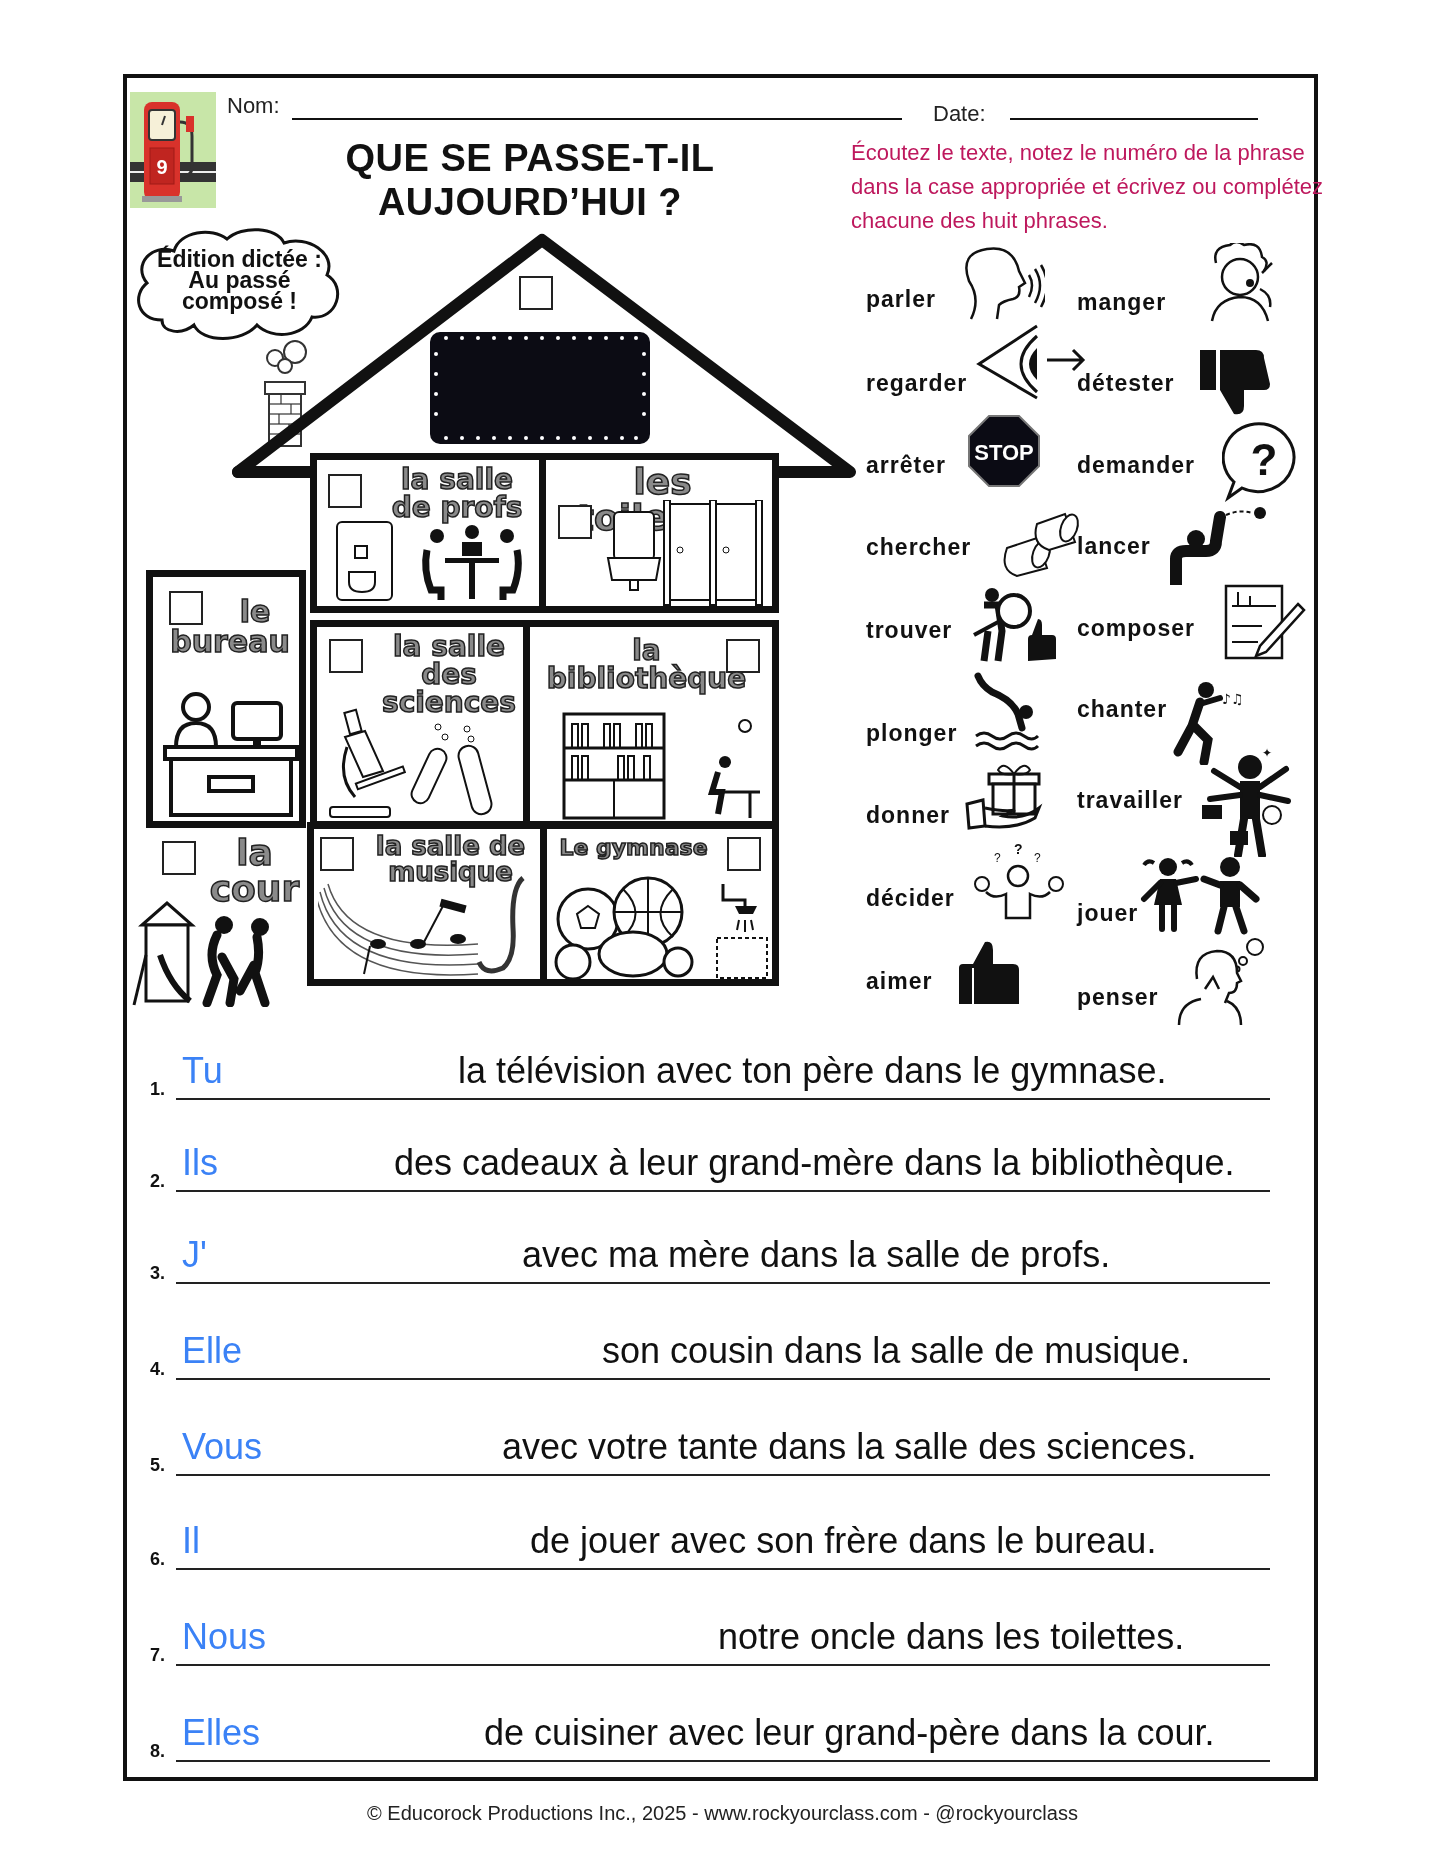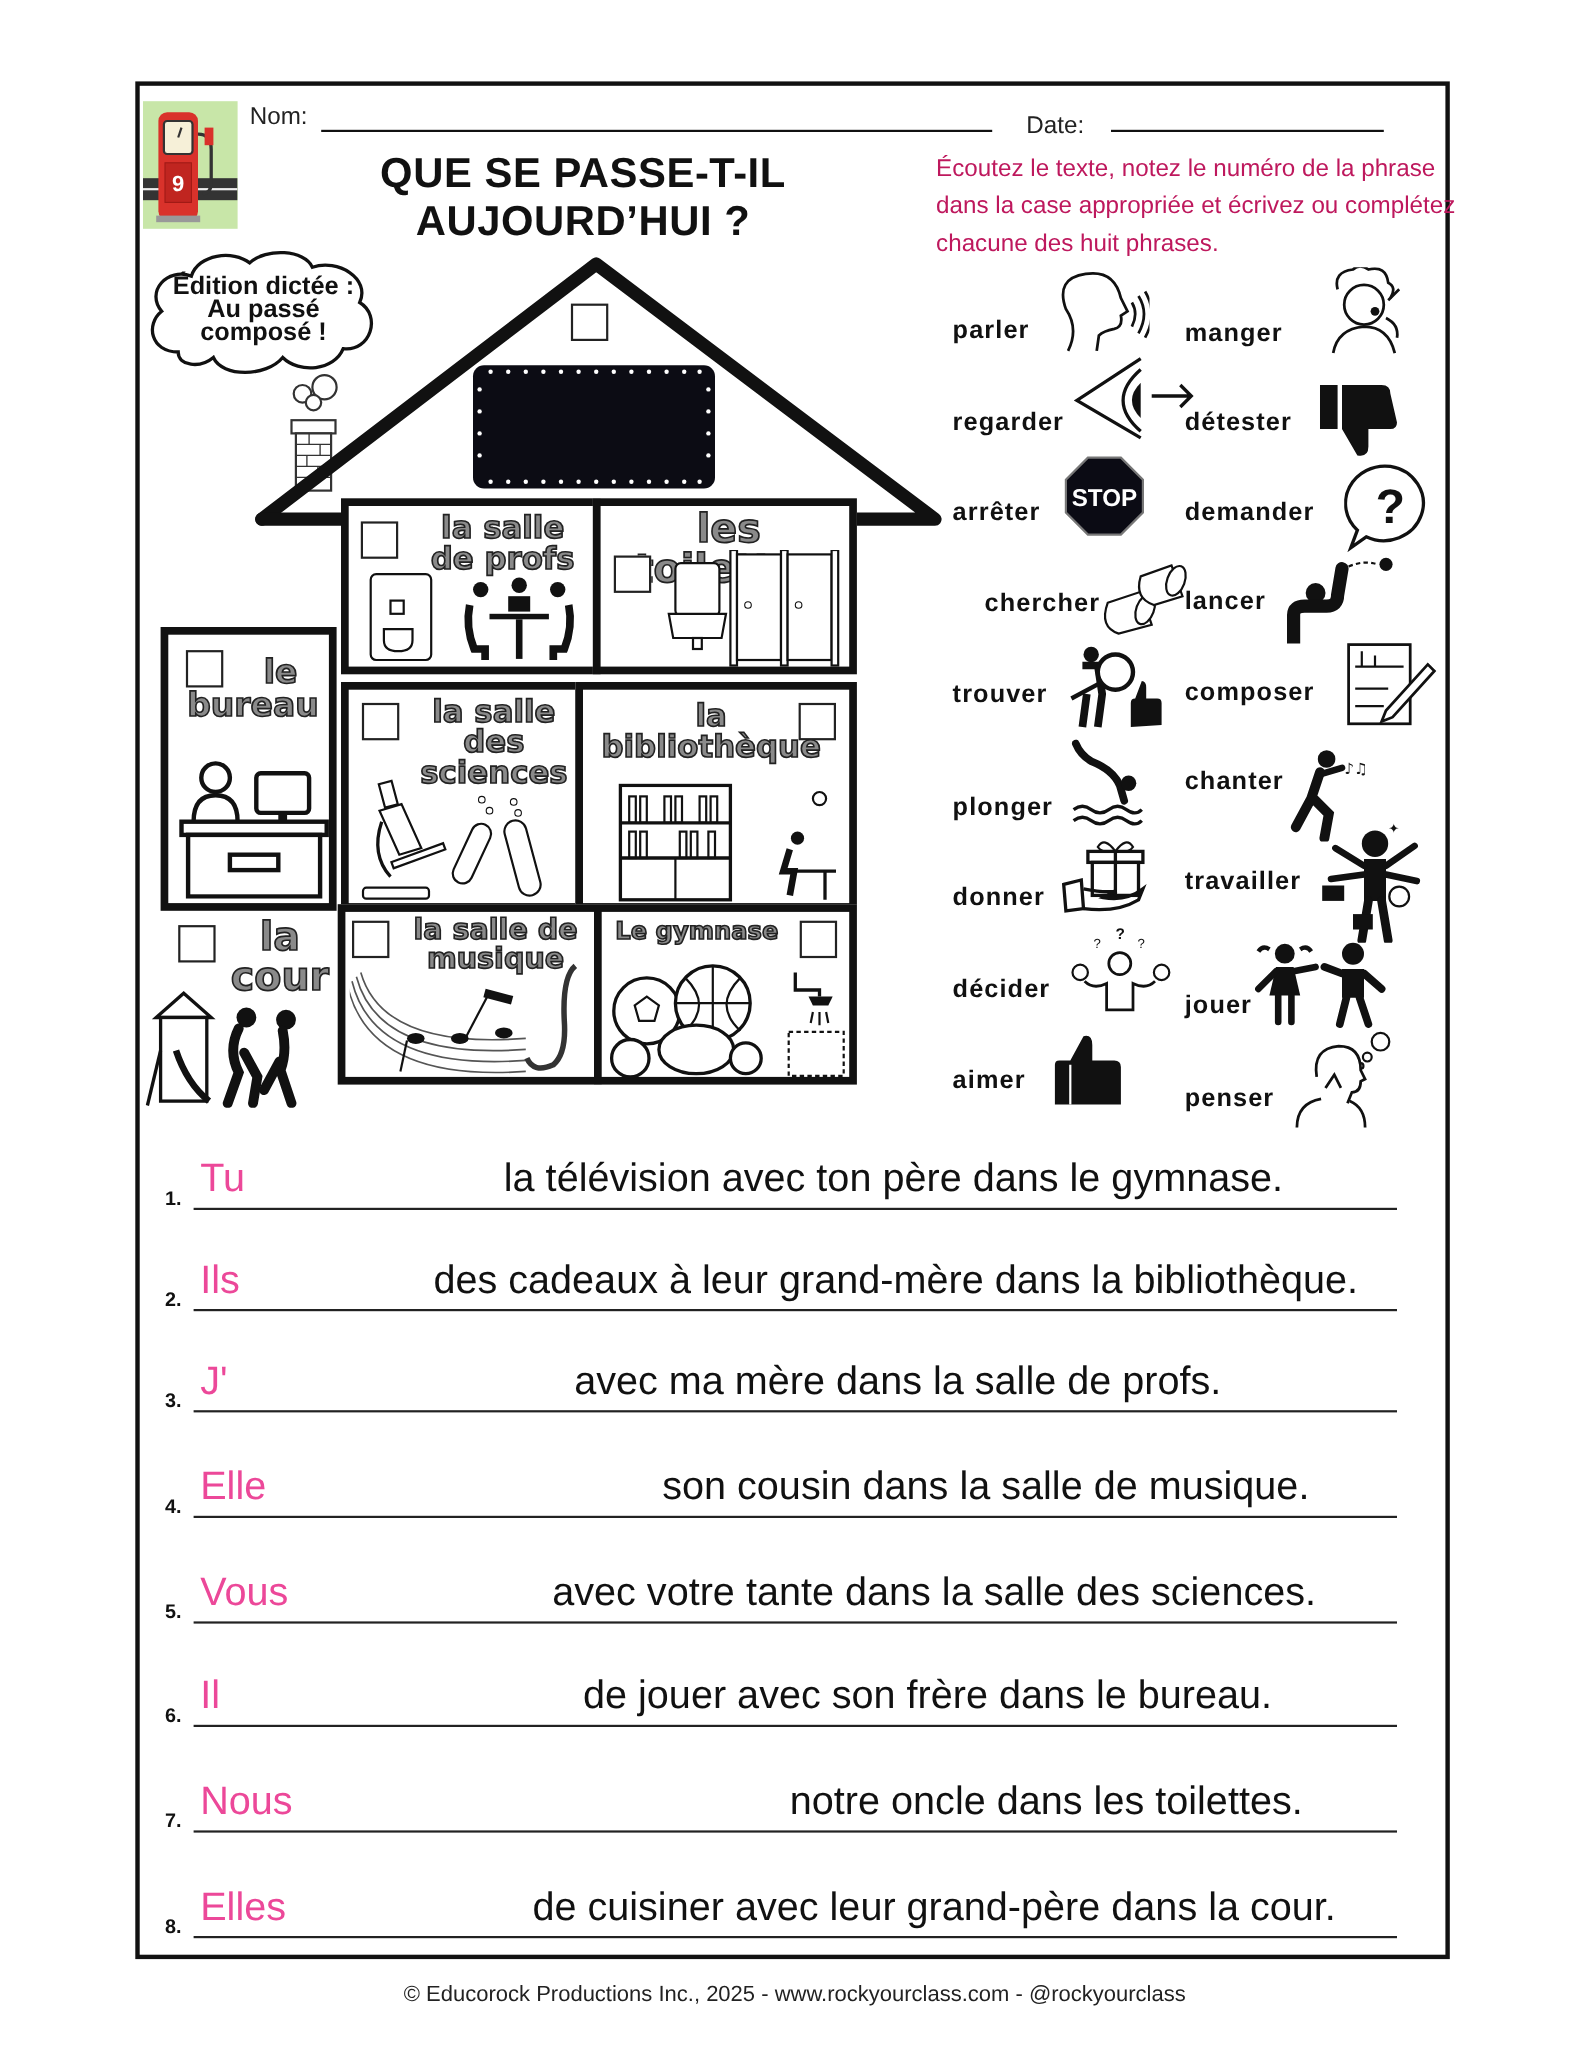--- a/index.html
+++ b/index.html
@@ -17,21 +17,21 @@
   .room-label { position: absolute; font-family: "DejaVu Sans", sans-serif; font-weight: bold; color: #8a8a8a; -webkit-text-stroke: 1.5px #222; text-align: center; line-height: 1; }
   .checkbox { position: absolute; width: 34px; height: 34px; border: 2px solid #222; background: #fff; box-sizing: border-box; }
   .sign { left: 430px; top: 332px; width: 220px; height: 112px; background: #0c0c14; border-radius: 10px; }
   .sign-inner { position: absolute; left: 12px; top: 12px; width: 196px; height: 88px; background: #f2f2f2; border-radius: 4px; text-align: center; font-size: 36px; line-height: 42px; color: #111; }
   .dot { position: absolute; width: 4px; height: 4px; background: #fff; border-radius: 50%; }
   .verb { position: absolute; font-size: 23px; font-weight: bold; letter-spacing: 1px; color: #111; }
   .vicon { position: absolute; }
   .sent-row { position: absolute; left: 150px; width: 1140px; height: 60px; }
   .sent-num { position: absolute; left: 0; bottom: 0; font-size: 18px; font-weight: bold; }
   .sent-line { position: absolute; left: 26px; right: 20px; bottom: 0; border-bottom: 2px solid #222; }
-  .sent-subj { position: absolute; left: 32px; bottom: 8px; font-size: 36px; color: #ec4899; }
+  .sent-subj { position: absolute; left: 32px; bottom: 8px; font-size: 36px; color: #3b82f6; }
   .sent-rest { position: absolute; bottom: 8px; font-size: 36px; color: #111; white-space: nowrap; }
   .footer { left: 0; top: 1802px; width: 1445px; text-align: center; font-size: 20px; color: #222; }
 </style>
 </head>
 <body>
 
 <div class="page-frame"></div>
 
 <div class="abs logo">
   <svg width="86" height="116" viewBox="0 0 86 116">
@@ -321,21 +321,21 @@
   <path d="M62 26 q-16 16 0 32 z" fill="#111"></path>
   <path d="M72 38 h36 M98 28 l10 10 l-10 10" fill="none" stroke="#111" stroke-width="3"></path>
 </svg>
 
 <div class="verb" style="left:866px; top:452px;">arrêter</div>
 <svg class="vicon" style="left:967px; top:414px" width="74" height="74" viewBox="0 0 74 74">
   <polygon points="22,2 52,2 72,22 72,52 52,72 22,72 2,52 2,22" fill="#0b0b14" stroke="#777" stroke-width="2"></polygon>
   <text x="37" y="46" text-anchor="middle" font-size="22" font-weight="bold" fill="#fff" font-family="Liberation Sans, sans-serif">STOP</text>
 </svg>
 
-<div class="verb" style="left:866px; top:534px;margin-left:29px;">chercher</div>
+<div class="verb" style="left:866px; top:534px;">chercher</div>
 <svg class="vicon" style="left:993px; top:510px" width="90" height="68" viewBox="0 0 90 68">
   <path d="M14 38 l30 -10 l10 30 l-30 8 q-18 -6 -10 -28 z" fill="#fff" stroke="#111" stroke-width="2"></path>
   <ellipse cx="48" cy="44" rx="8" ry="14" fill="#fff" stroke="#111" stroke-width="2" transform="rotate(20 48 44)"></ellipse>
   <path d="M44 14 l28 -10 l10 28 l-26 8 q-18 -6 -12 -26 z" fill="#fff" stroke="#111" stroke-width="2"></path>
   <ellipse cx="76" cy="18" rx="8" ry="14" fill="#fff" stroke="#111" stroke-width="2" transform="rotate(20 76 18)"></ellipse>
 </svg>
 
 <div class="verb" style="left:866px; top:617px;">trouver</div>
 <svg class="vicon" style="left:970px; top:585px" width="95" height="80" viewBox="0 0 95 80">
   <circle cx="22" cy="10" r="7" fill="#111"></circle>

